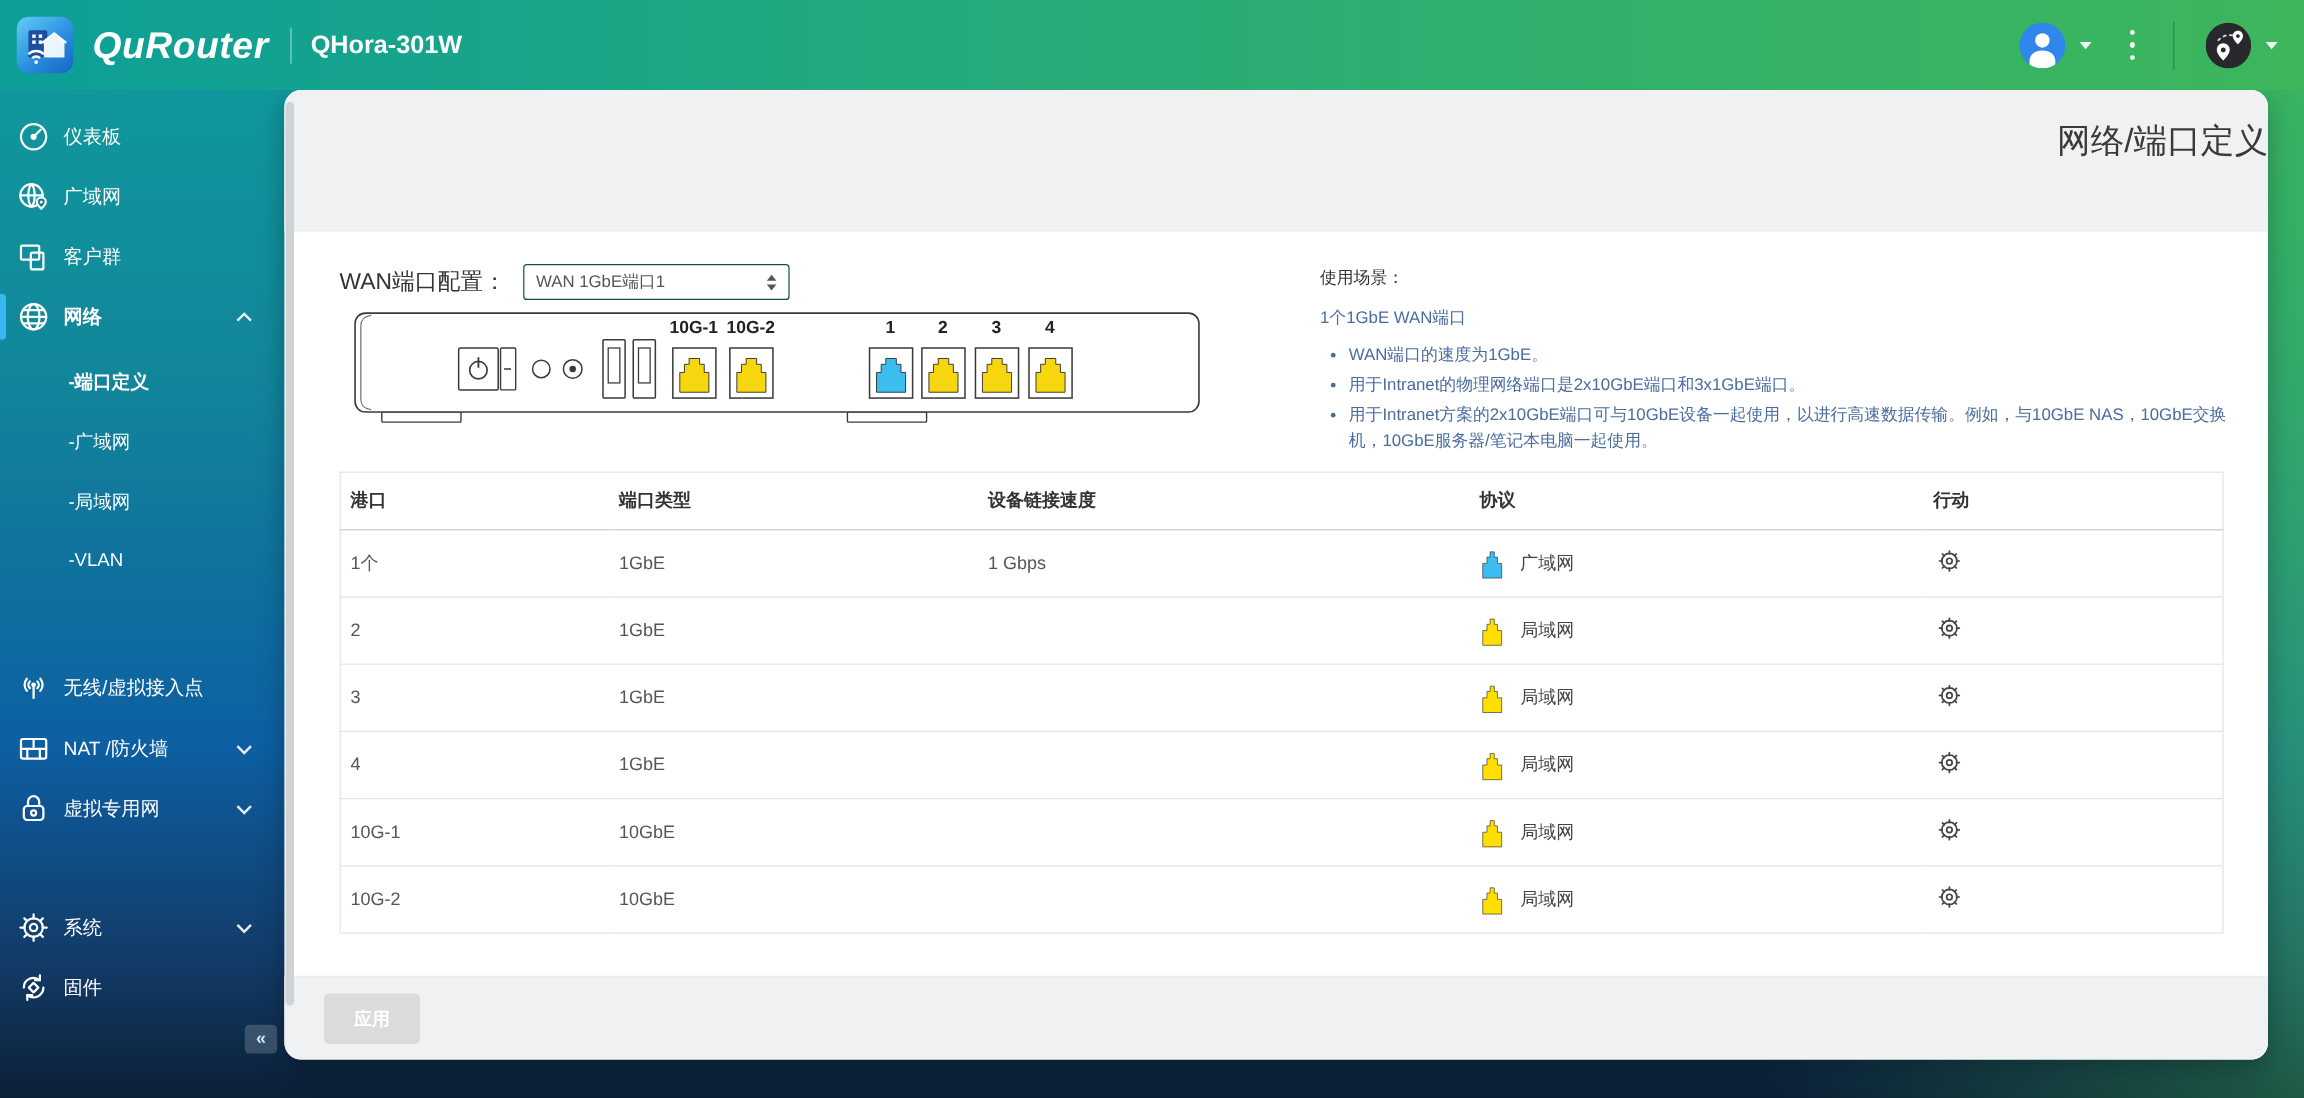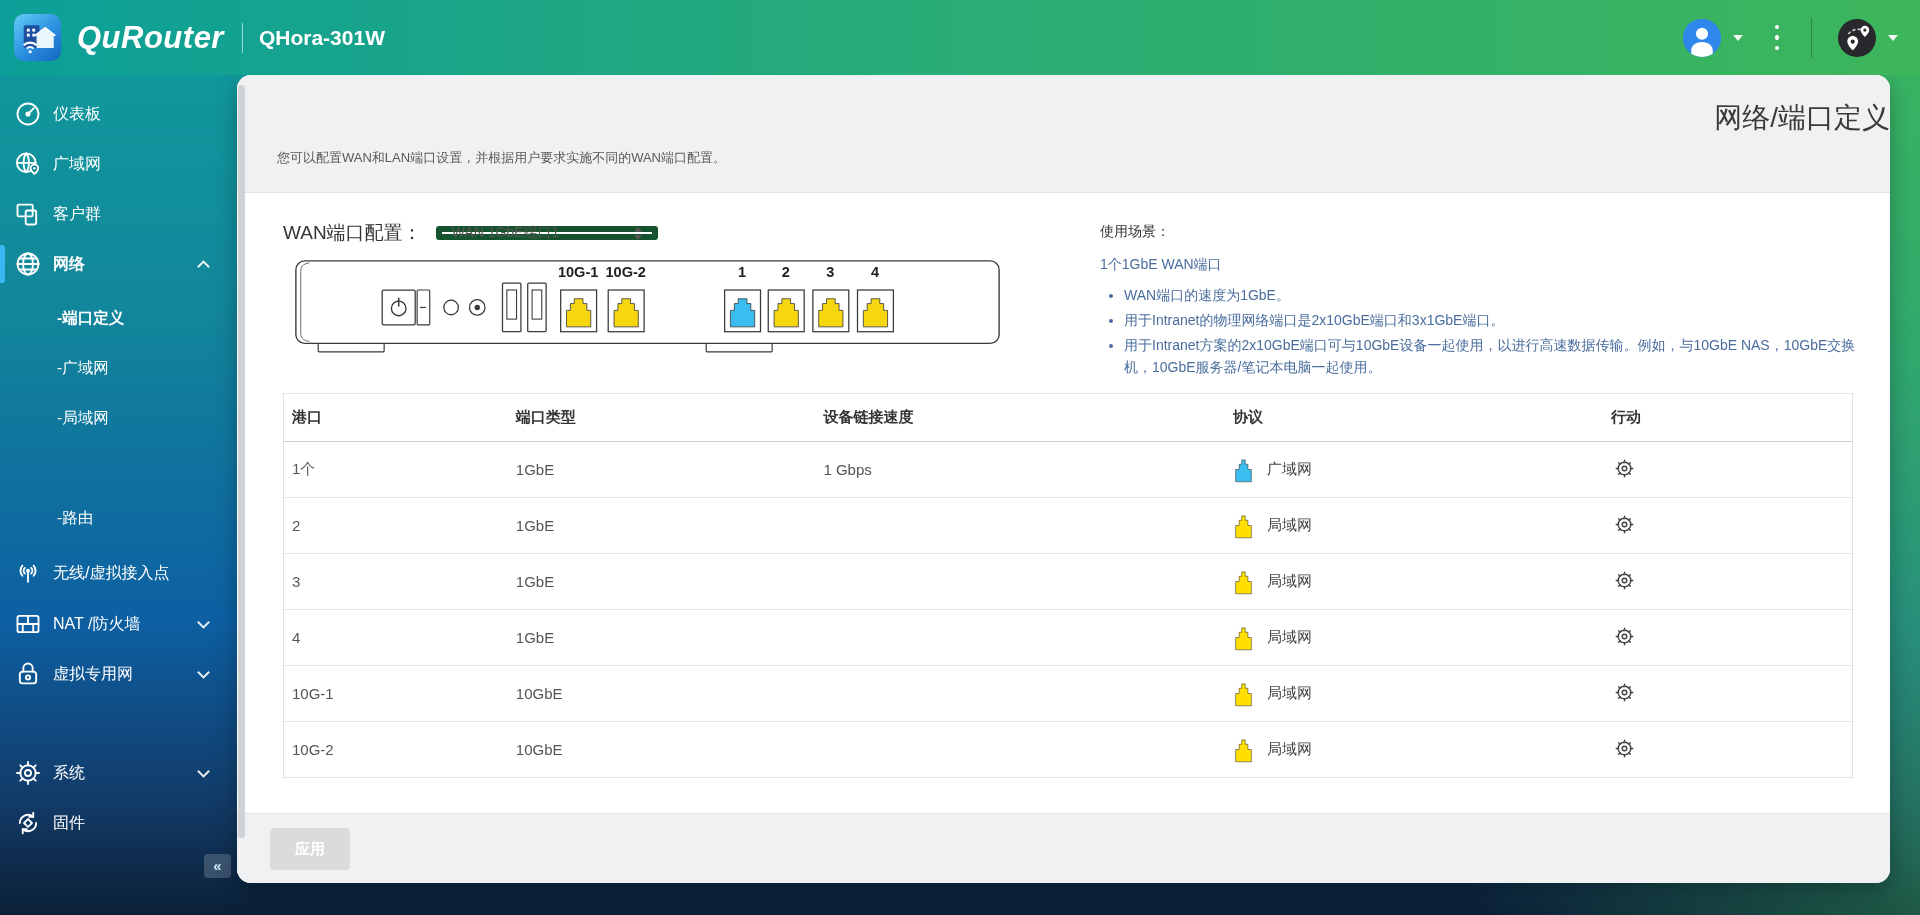--- a/index.html
+++ b/index.html
@@ -56,21 +56,21 @@
     border-bottom:1px solid #e2e2e2; padding:24px 0 0 40px; }
   .page-title { font-size:28px; font-weight:500; color:#3a3a3a;text-align:right; }
   .page-sub { margin-top:12px; font-size:13px; color:#5a5a5a; }
   .card-foot { position:absolute; bottom:0; left:0; right:0; height:70px; background:#f0f1f2; border-radius:0 0 14px 14px;
     border-top:1px solid #e4e4e4; }
   .apply-btn { position:absolute; left:33px; top:14px; width:80px; height:42px; background:#dbdbdb; color:#fff;
     font-size:15px; font-weight:700; border:none; border-radius:4px; cursor:default; font-family:inherit; }
 
   .config-row { position:absolute; top:145px; left:46px; display:flex; align-items:center; }
   .config-label { font-size:19px; color:#333; }
-  .select { width:222px; height:14px; margin-left:14px; border:6px solid #14532d; border-radius:3px; background:#fff;
+  .select { width:222px; height:30px; margin-left:14px; border:1px solid #14532d; border-radius:3px; background:#fff;
     display:flex; align-items:center; justify-content:space-between; padding:0 10px; font-size:14px; color:#555; cursor:pointer; }
   .updown i { display:block; width:0; height:0; border-left:4px solid transparent; border-right:4px solid transparent; }
   .updown .u { border-bottom:5px solid #555; margin-bottom:3px; }
   .updown .d { border-top:5px solid #555; }
 
   .diagram { position:absolute; top:183px; left:46px; width:729px; height:97px; }
 
   .usage { position:absolute; top:148px; left:863px; width:770px; }
   .usage-heading { font-size:14px; color:#333; }
   .usage-scenario { margin-top:15px; font-size:14px; color:#4a6d9e; }
@@ -196,22 +196,22 @@
 
     <div class="nav-sub bold" style="top:223px">
       <span>-端口定义</span>
     </div>
     <div class="nav-sub" style="top:273px">
       <span>-广域网</span>
     </div>
     <div class="nav-sub" style="top:323px">
       <span>-局域网</span>
     </div>
-    <div class="nav-sub" style="top:423px">
-      <span>-路由</span>
+    <div class="nav-sub" style="top:373px">
+      <span>-VLAN</span>
     </div>
 
     <div class="nav-item" style="top:478px">
       <span class="nav-ic">
         <svg viewBox="0 0 24 24">
             <circle cx="12" cy="10" r="1.7" fill="#fff" stroke="none"></circle>
             <path d="M7.2 14.3a6.5 6.5 0 0 1 0-8.6M16.8 5.7a6.5 6.5 0 0 1 0 8.6M9.3 12.4a3.4 3.4 0 0 1 0-4.8M14.7 7.6a3.4 3.4 0 0 1 0 4.8"></path>
             <line x1="12" y1="12" x2="12" y2="19.5"></line>
           </svg>
       </span>
@@ -269,21 +269,20 @@
     </div>
 
     <button class="collapse-btn">«</button>
   </nav>
 
   <main class="card">
     <div class="scroll-thumb"></div>
 
     <section class="card-head">
       <h1 class="page-title">网络/端口定义</h1>
-      <p class="page-sub">您可以配置WAN和LAN端口设置，并根据用户要求实施不同的WAN端口配置。</p>
     </section>
 
     <div class="config-row">
       <span class="config-label">WAN端口配置：</span>
       <div class="select">
         <span>WAN 1GbE端口1</span>
         <span class="updown">
             <i class="u"></i>
             <i class="d"></i>
           </span>

